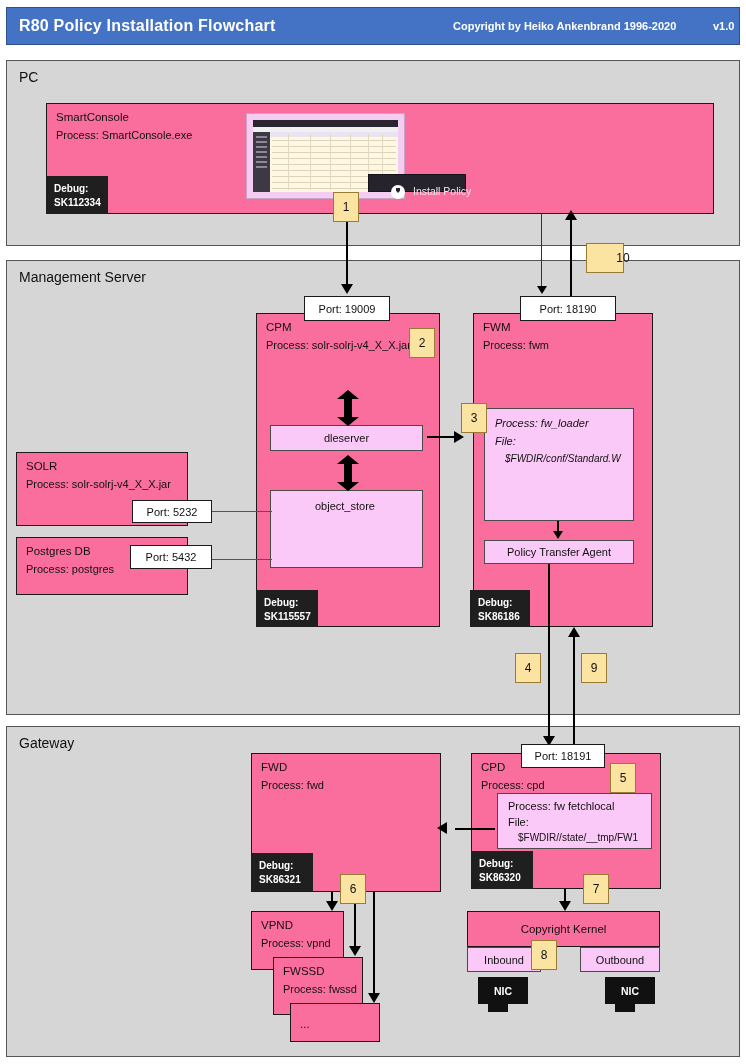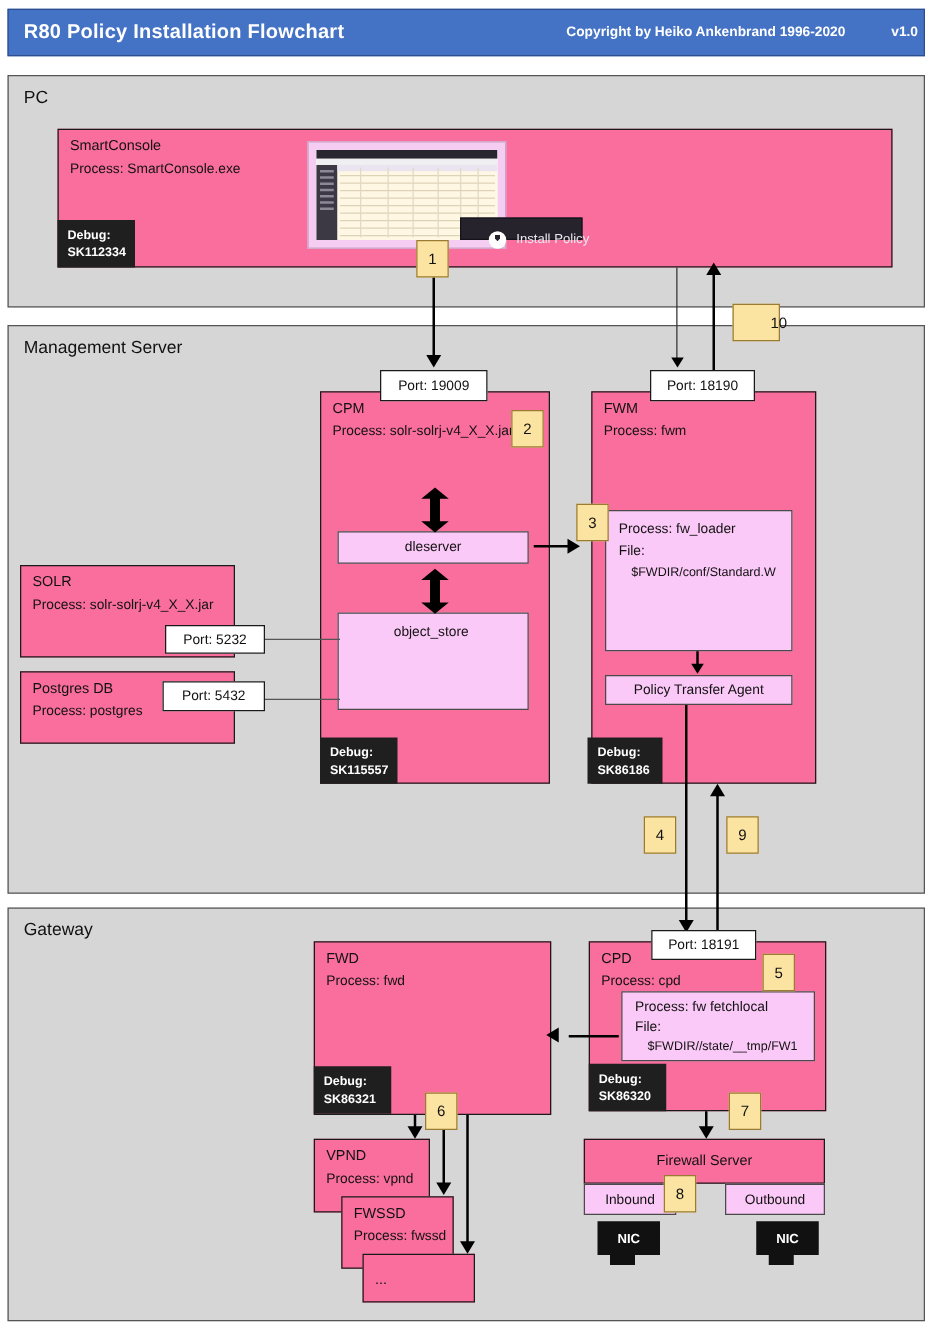--- a/index.html
+++ b/index.html
@@ -409,21 +409,21 @@
   <div class="debug" style="left:256px; top:590px; width:62px; height:37px;">
     <span class="d1">Debug:</span>
     <span class="d2">SK115557</span>
   </div>
 
   <div class="pbox" style="left:473px; top:313px; width:180px; height:314px;">
     <div class="pbox-title">FWM</div>
     <div class="pbox-sub">Process: fwm</div>
   </div>
 
-  <div class="lbox" style="left:484px; top:408px; width:150px; height:113px;">
+  <div class="lbox" style="left:484px; top:408px; width:150px; height:113px;font-style:italic;">
     <div class="lbox-line" style="left:10px; top:8px;">Process: fw_loader</div>
     <div class="lbox-line" style="left:10px; top:26px;">File:</div>
     <div class="lbox-line" style="left:20px; top:44px; font-size:10px;">$FWDIR/conf/Standard.W</div>
   </div>
 
   <div class="vline" style="left:557px; top:521px; height:12px;"></div>
   <div class="arr arr-down sm" style="left:553px; top:531px;"></div>
 
   <div class="lbox lbox-center" style="left:484px; top:540px; width:150px; height:24px;">
     <span>Policy Transfer Agent</span>
@@ -447,21 +447,21 @@
   <div class="hline thin" style="left:152px; top:511px; width:120px;"></div>
   <div class="arr arr-left sm" style="left:144px; top:506px;"></div>
 
   <div class="hline thin" style="left:152px; top:559px; width:120px;"></div>
   <div class="arr arr-left sm" style="left:144px; top:554px;"></div>
 
   <div class="hline" style="left:427px; top:436px; width:28px;"></div>
   <div class="arr arr-right sm" style="left:454px; top:431px;"></div>
 
   <div class="port" style="left:304px; top:296px; width:86px; height:25px;">Port: 19009</div>
-  <div class="port" style="left:520px; top:296px; width:84px; height:25px;">Port: 18190</div>
+  <div class="port" style="left:520px; top:296px; width:96px; height:25px;">Port: 18190</div>
   <div class="port" style="left:132px; top:500px; width:80px; height:23px;">Port: 5232</div>
   <div class="port" style="left:130px; top:545px; width:82px; height:24px;">Port: 5432</div>
 
   <div class="zone" id="zone-gw">
     <div class="zone-label">Gateway</div>
   </div>
 
   <div class="pbox" style="left:251px; top:753px; width:190px; height:139px;">
     <div class="pbox-title">FWD</div>
     <div class="pbox-sub">Process: fwd</div>
@@ -496,21 +496,21 @@
   </div>
   <div class="pbox" style="left:273px; top:957px; width:90px; height:58px;">
     <div class="pbox-title">FWSSD</div>
     <div class="pbox-sub">Process: fwssd</div>
   </div>
   <div class="pbox" style="left:290px; top:1003px; width:90px; height:39px;">
     <div class="pbox-title" style="top:14px;">...</div>
   </div>
 
   <div class="pbox centered" style="left:467px; top:911px; width:193px; height:36px; font-size:11.5px; color:#111111;">
-    <span>Firewall Server</span>
+    <span>Copyright Kernel</span>
   </div>
   <div class="lbox lbox-center" style="left:467px; top:947px; width:74px; height:25px;">
     <span>Inbound</span>
   </div>
   <div class="lbox lbox-center" style="left:580px; top:947px; width:80px; height:25px;">
     <span>Outbound</span>
   </div>
   <div class="nic" style="left:478px; top:977px; width:50px; height:27px;">
     <span>NIC</span>
   </div>

